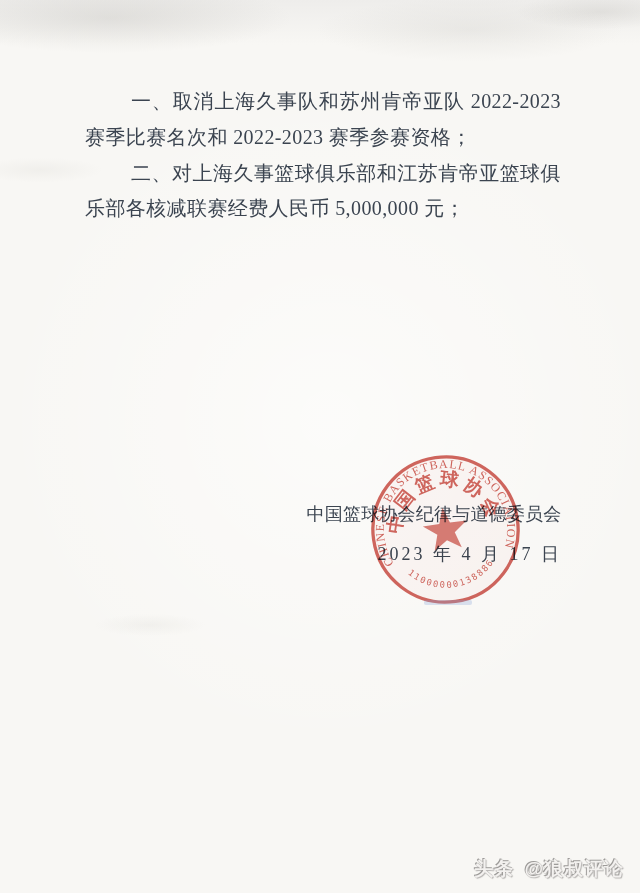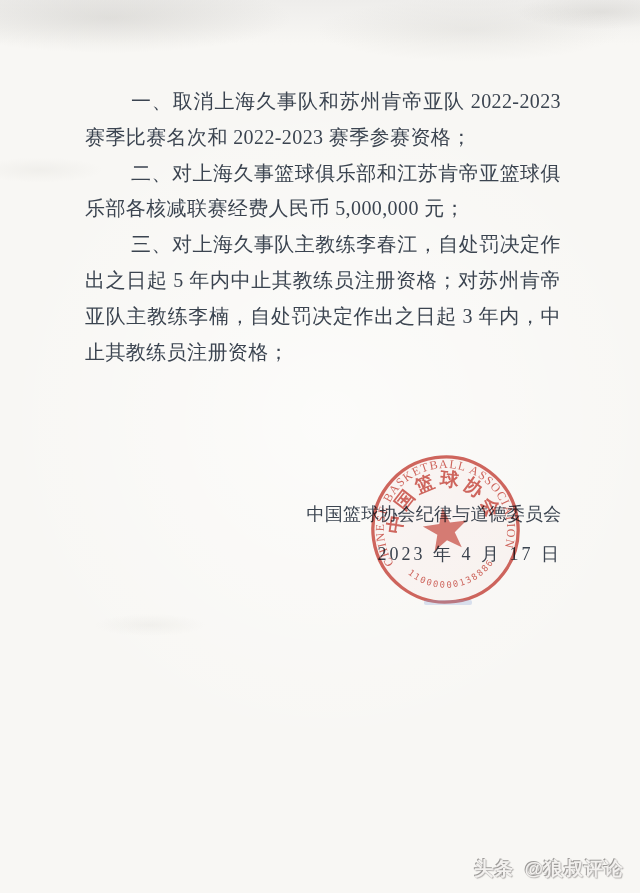--- a/index.html
+++ b/index.html
@@ -85,21 +85,20 @@
   .watermark .wm-handle{margin-left:4px;}
 </style>
 </head>
 <body>
 
 <div class="page">
 
   <div class="doc-body">
     <p>一、取消上海久事队和苏州肯帝亚队 2022-2023 赛季比赛名次和 2022-2023 赛季参赛资格；</p>
     <p>二、对上海久事篮球俱乐部和江苏肯帝亚篮球俱乐部各核减联赛经费人民币 5,000,000 元；</p>
-    <p>三、对上海久事队主教练李春江，自处罚决定作出之日起 5 年内中止其教练员注册资格；对苏州肯帝亚队主教练李楠，自处罚决定作出之日起 3 年内，中止其教练员注册资格；</p>
   </div>
 
   <div class="signature">
     <div class="sig-org">中国篮球协会纪律与道德委员会</div>
     <div class="sig-date">2023 年 4 月 17 日</div>
   </div>
 
   <svg class="seal" viewBox="0 0 150 150">
     <g transform="rotate(-8 75 75)" opacity="0.82">
       <circle cx="75" cy="75" r="66" fill="rgba(228,120,108,0.05)" stroke="#c9463d" stroke-width="3"></circle>

